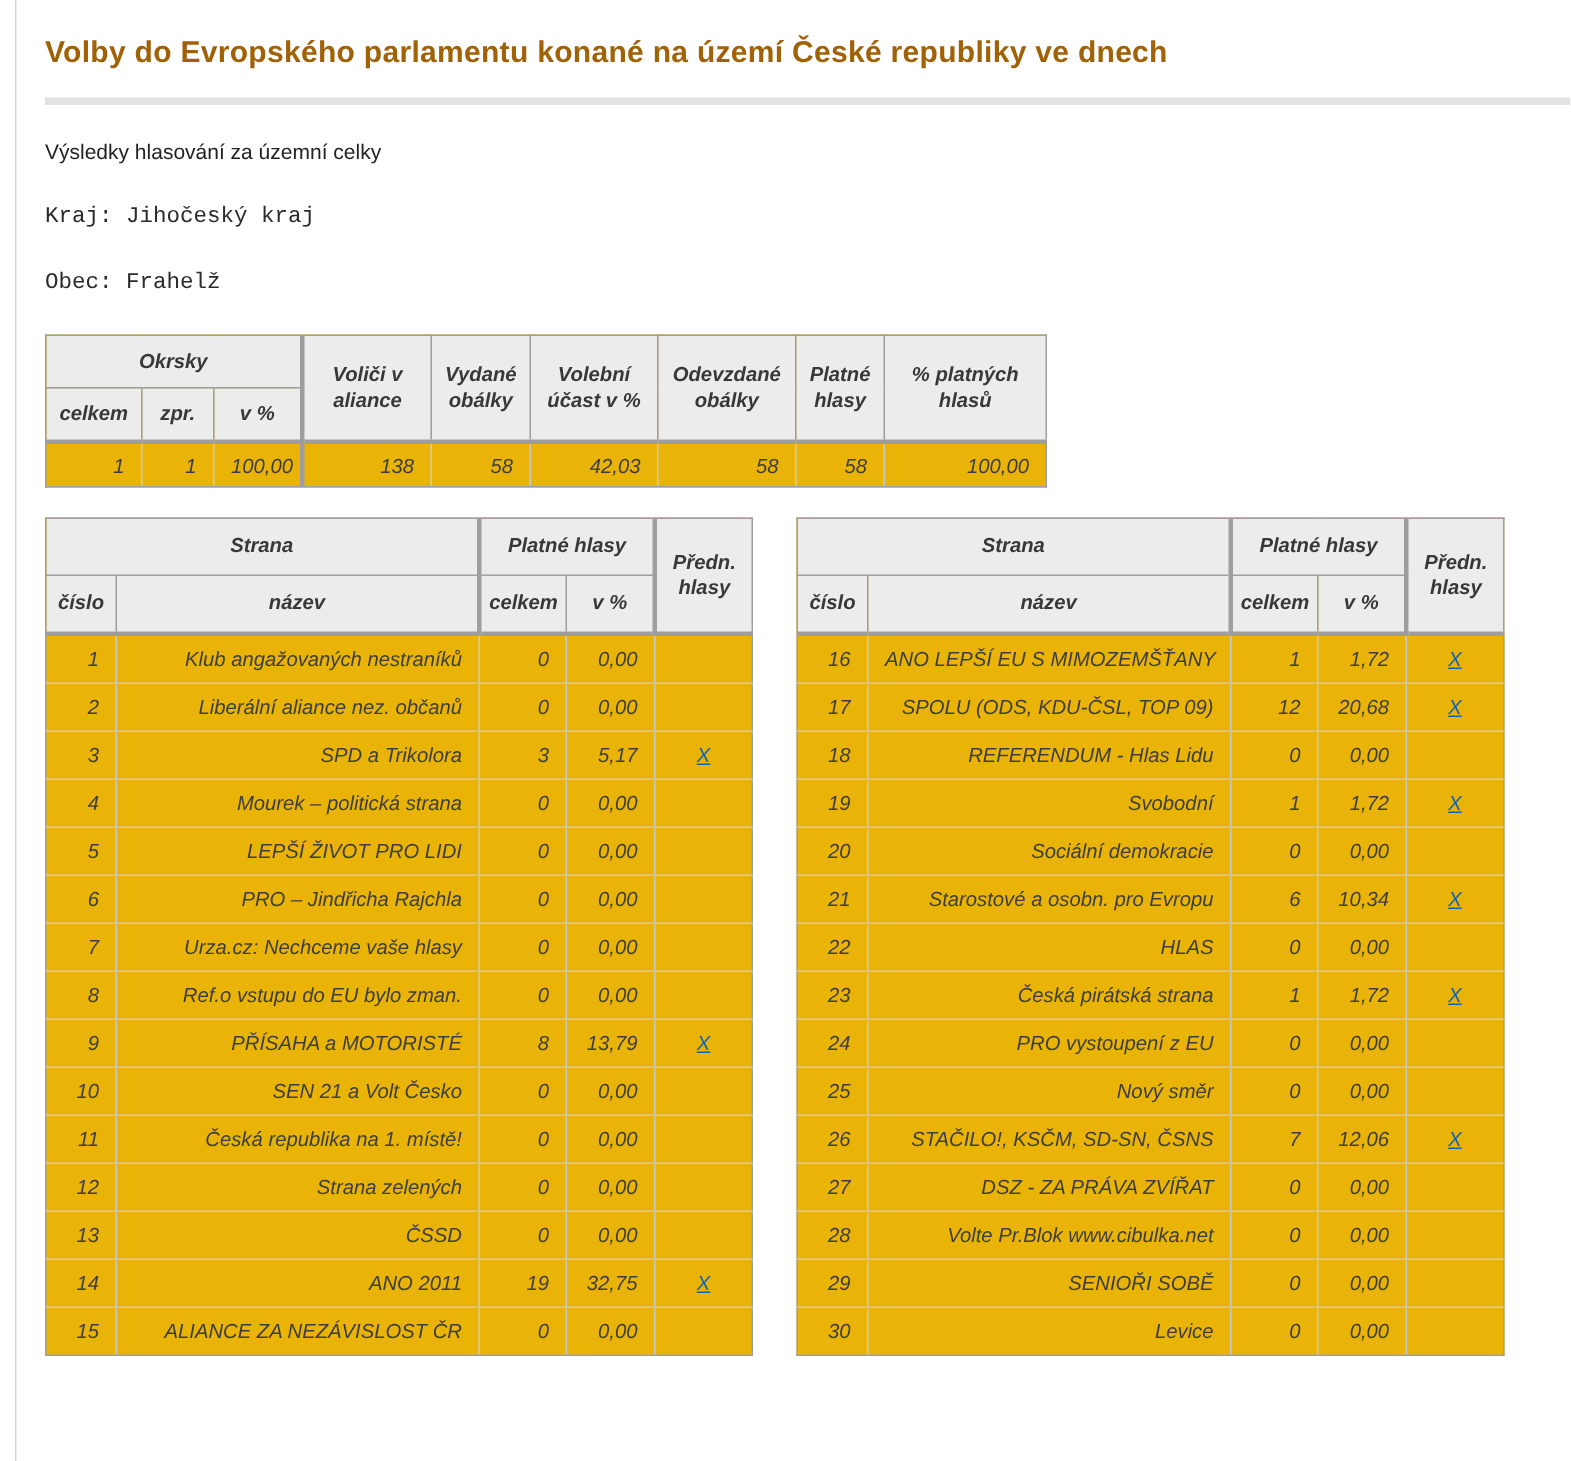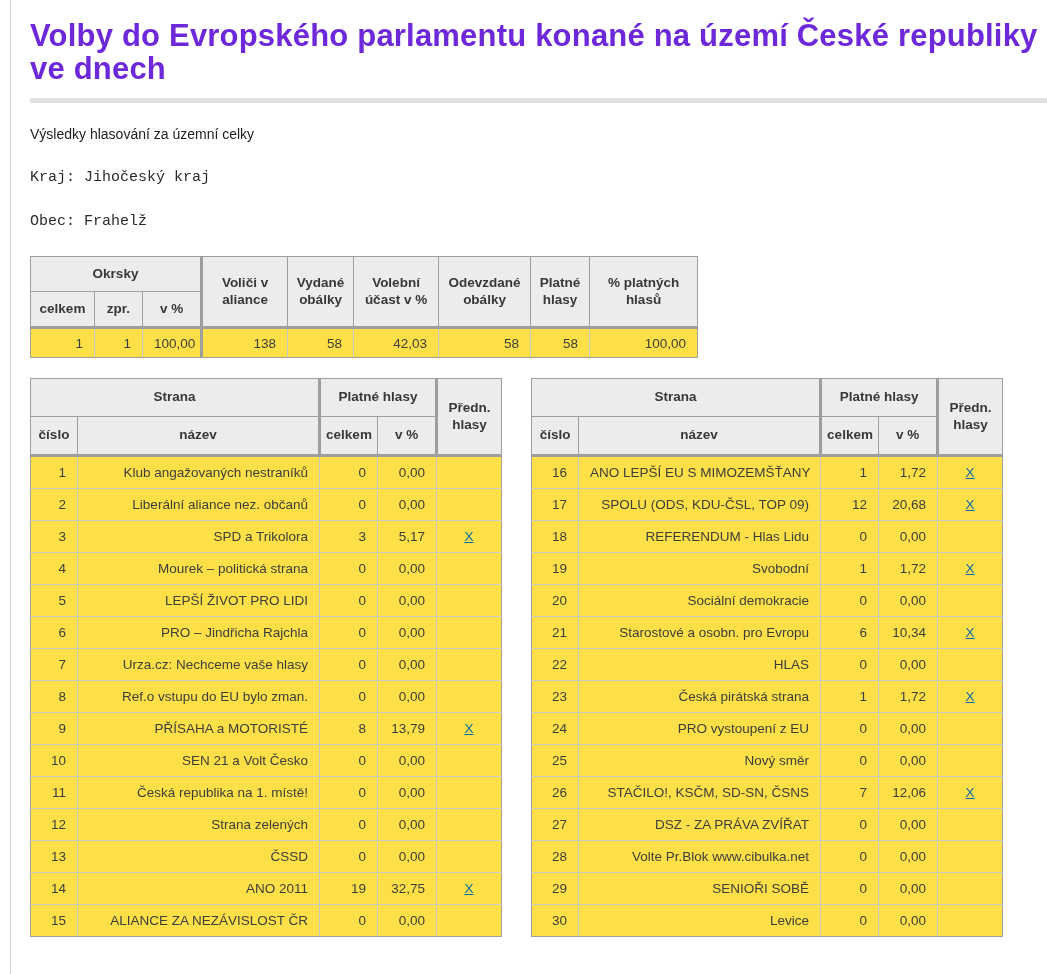--- a/index.html
+++ b/index.html
@@ -5,31 +5,31 @@
   html,body{margin:0;padding:0;background:#fff;}
   body{
     width:1047px;height:974px;position:relative;
     font-family:"Liberation Sans","DejaVu Sans",sans-serif;
     color:#333;overflow:hidden;
   }
   .left-rule{position:absolute;left:10px;top:0;width:1px;height:974px;background:#d6d6d6;}
   .content{margin-left:30px;}
   h1.page-title{
     margin:0;padding-top:19px;
-    font-size:31px;line-height:33px;font-weight:bold;
-    color:#6d28d9;letter-spacing:.2px;
+    font-size:20px;line-height:33px;font-weight:bold;
+    color:#a16207;letter-spacing:.2px;
   }
   h1.page-title span{display:block;}
   .divider{margin-top:13px;height:5px;background:#e2e2e2;}
   h2.section-title{margin:23px 0 0 0;font-size:14px;font-weight:400;color:#222;}
   p.region-line{margin:27px 0 0 0;font-size:15px;color:#2b2b2b;font-family:Liberation Mono, monospace;}
   
   table.etable{
-    border-collapse:collapse;table-layout:fixed;background:#fde047;
-    font-size:13.5px;color:#3d3d3d;
+    border-collapse:collapse;table-layout:fixed;background:#eab308;
+    font-size:13.5px;color:#3d3d3d;font-style:italic;
   }
   .etable th{
     background:#ececec;font-weight:bold;color:#383838;
     border:1px solid #9e9e9e;text-align:center;
     padding:2px 4px;line-height:1.25;
   }
   .etable td{
     border:1px solid #c9c9c9;padding:0 11px;
     white-space:nowrap;overflow:hidden;
   }

